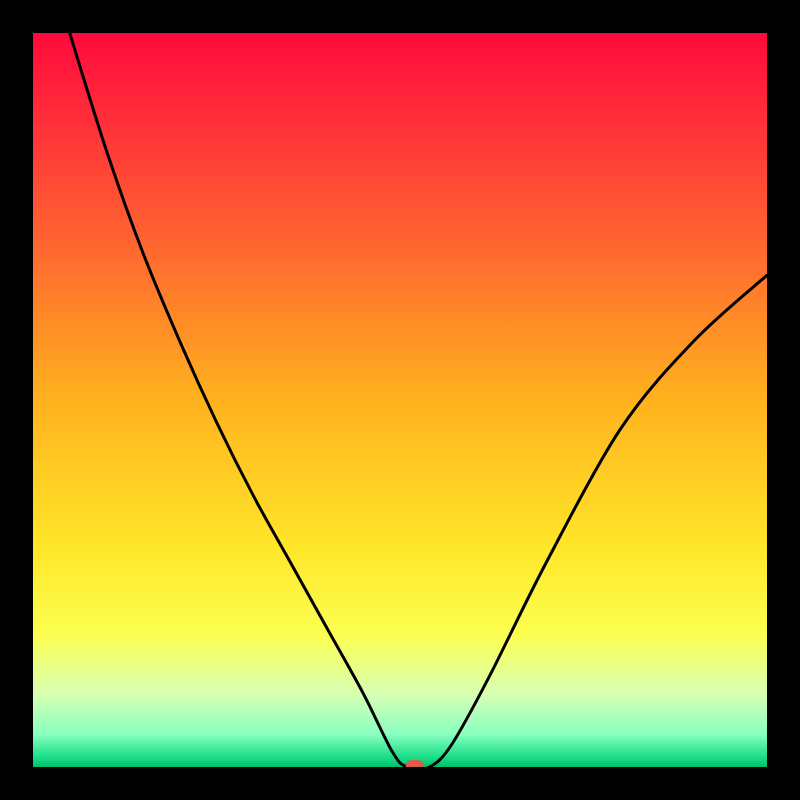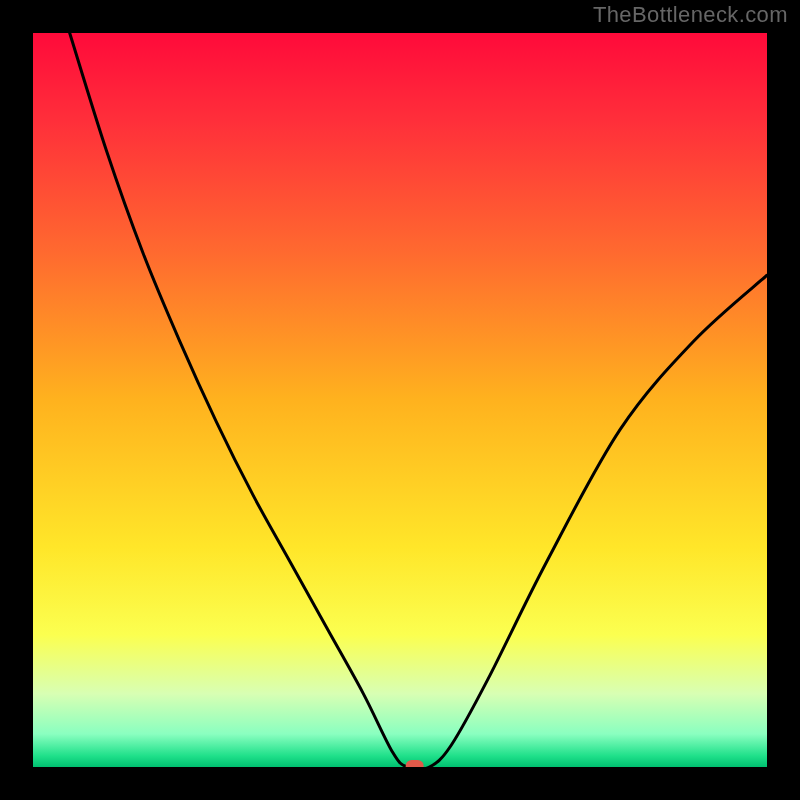--- a/index.html
+++ b/index.html
@@ -36,21 +36,20 @@
     height: 734px;
     z-index: 1;
   }
   svg { display: block; }
 </style>
 </head>
 <body>
 
 <div class="frame">
 
-  <div class="watermark">TheBottleneck.com</div>
 
   <div class="plot-area">
     <svg id="chart-svg" width="734" height="734" viewBox="0 0 734 734">
         <defs>
           <linearGradient id="bg-grad" x1="0" y1="0" x2="0" y2="1">
             <stop offset="0%" stop-color="#ff0a3a"></stop>
             <stop offset="12%" stop-color="#ff2f3a"></stop>
             <stop offset="30%" stop-color="#ff6a2f"></stop>
             <stop offset="50%" stop-color="#ffb21e"></stop>
             <stop offset="70%" stop-color="#ffe629"></stop>

